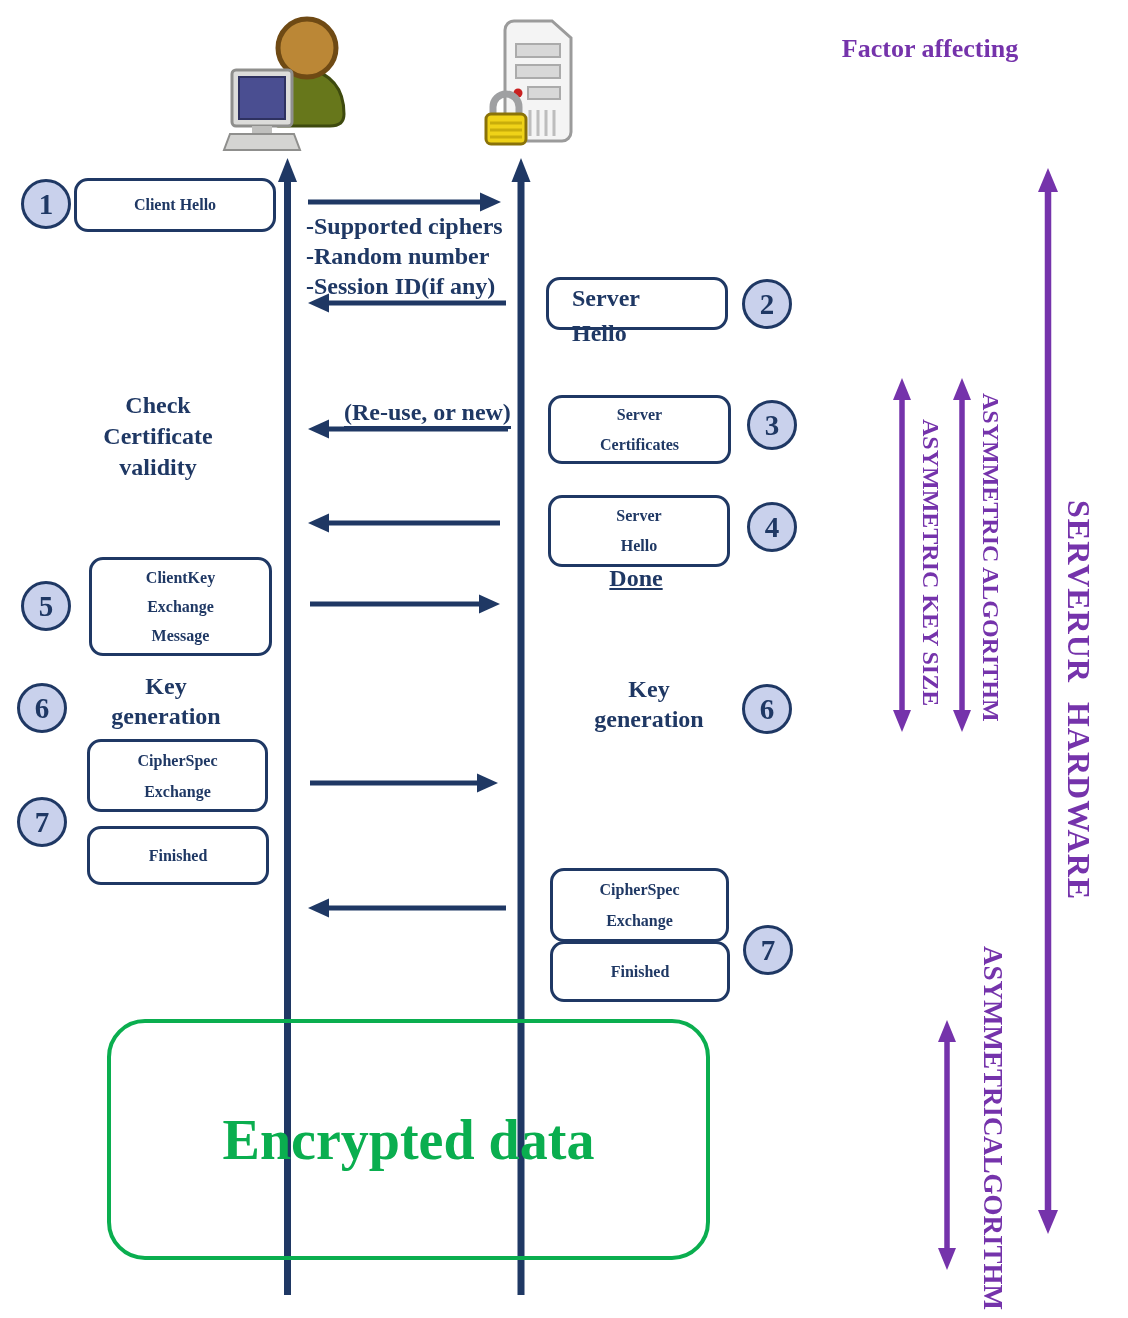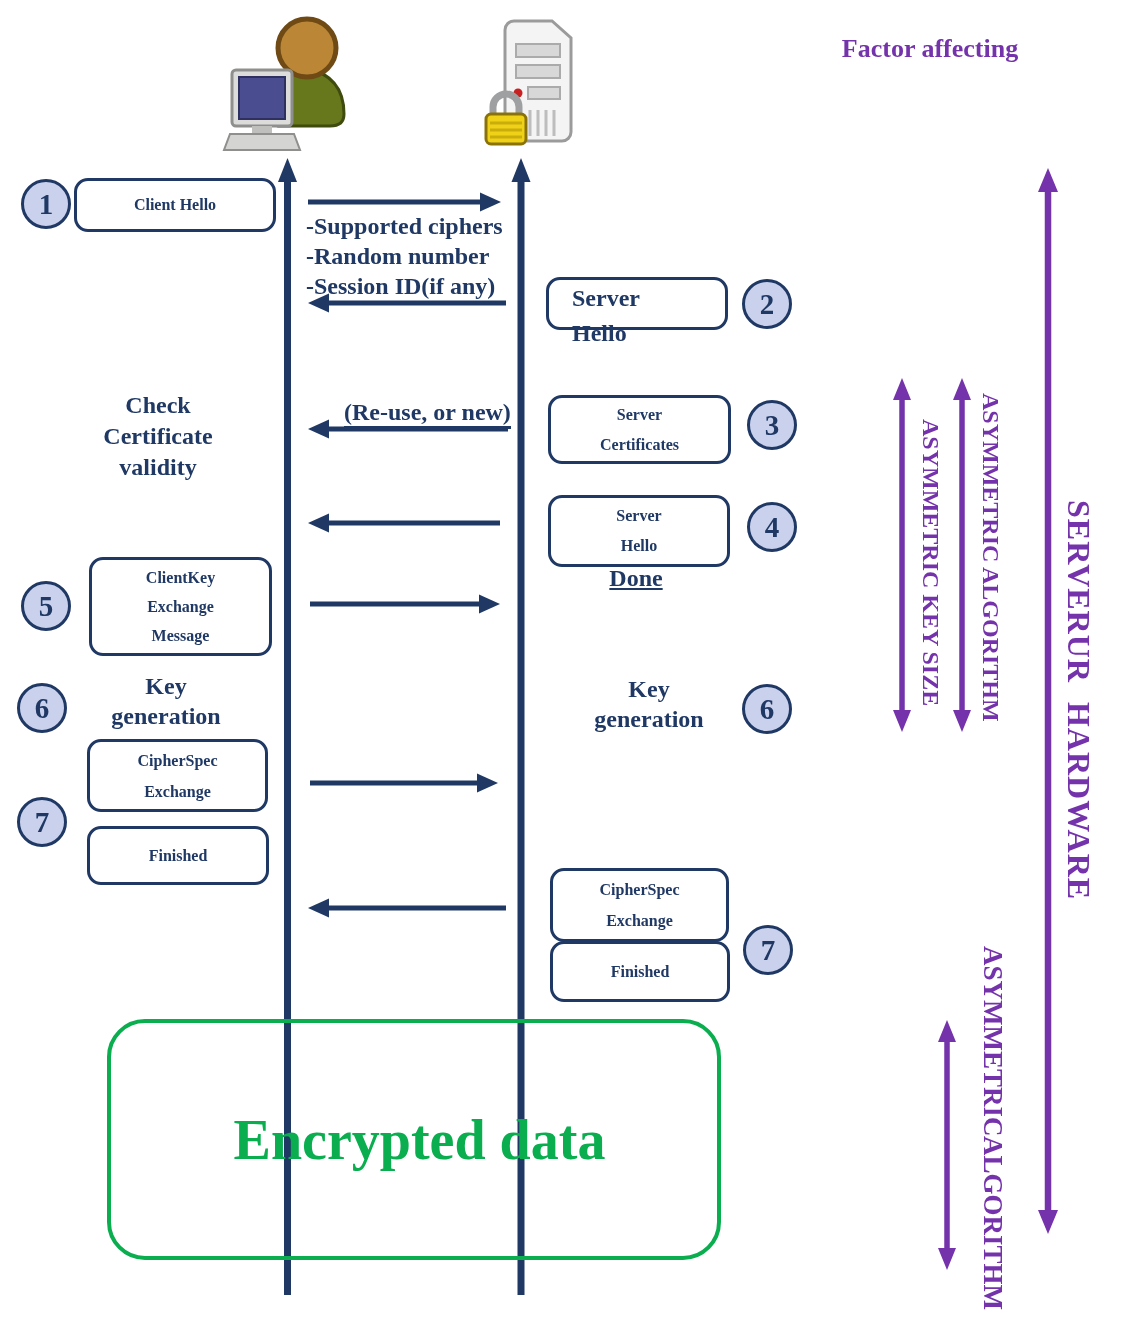--- a/index.html
+++ b/index.html
@@ -21,21 +21,21 @@
   .ann{position:absolute;font-size:24px;line-height:30px;white-space:nowrap;z-index:2;}
   .ann.center{text-align:center;white-space:normal;}
   .ptxt{color:#7533AB;}
   .vtext{
     position:absolute;writing-mode:vertical-rl;text-orientation:mixed;color:#7533AB;
     display:flex;align-items:center;justify-content:center;text-align:center;z-index:2;
   }
   .greenbox{
     position:absolute;left:107px;top:1019px;width:595px;height:233px;
     border:4px solid #0AAE4F;border-radius:38px;background:transparent;
-    display:flex;align-items:center;justify-content:center;z-index:2;padding-left:11px;
+    display:flex;align-items:center;justify-content:center;z-index:2;
   }
   .greenbox .label{color:#0AAE4F;font-size:56px;}
   svg.layer{position:absolute;left:0;top:0;z-index:1;}
   svg .navy{stroke:#1F3864;}
   svg .navyfill{fill:#1F3864;}
   svg .purple{stroke:#7533AB;}
   svg .purplefill{fill:#7533AB;}
 </style>
 </head>
 <body>

